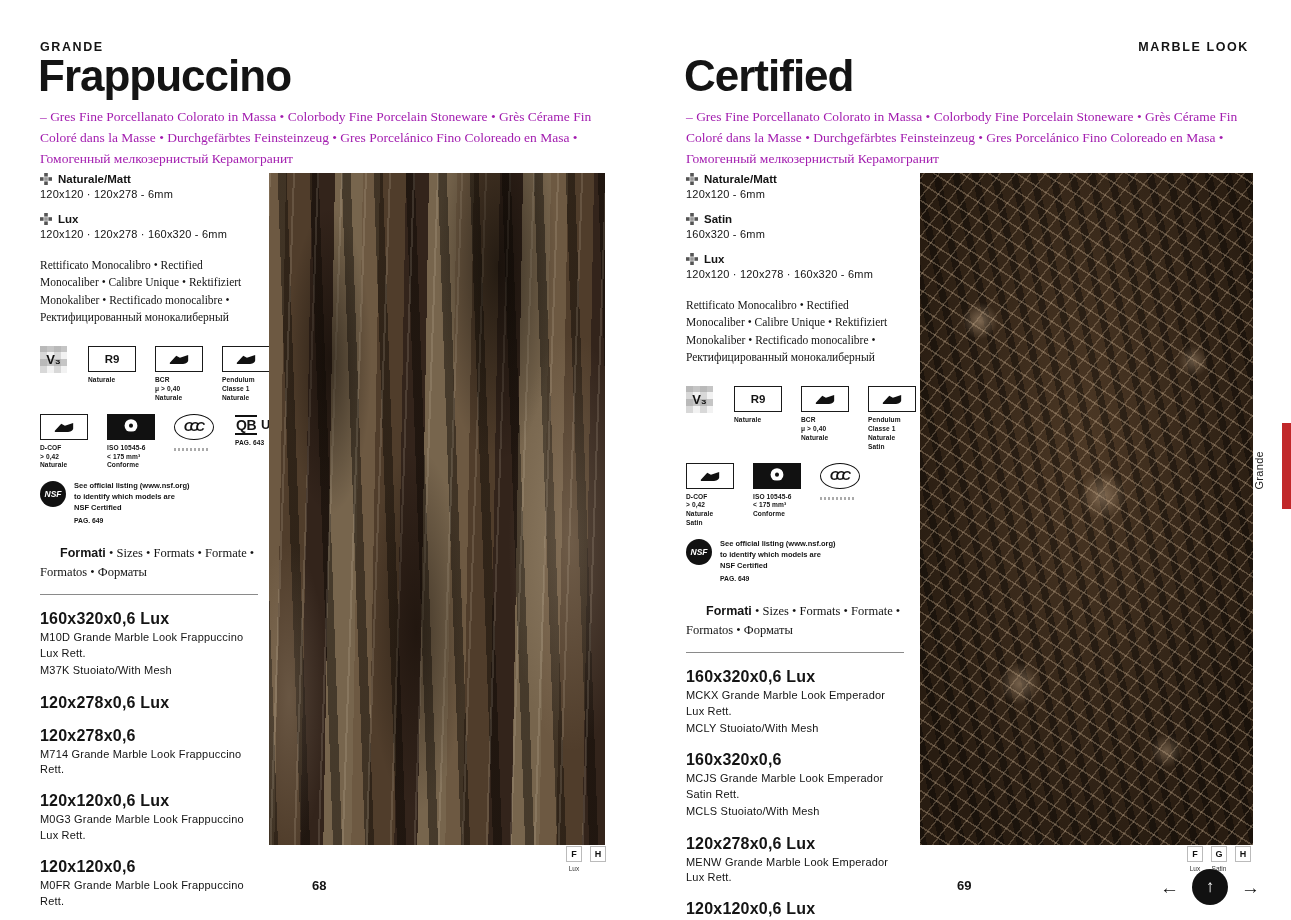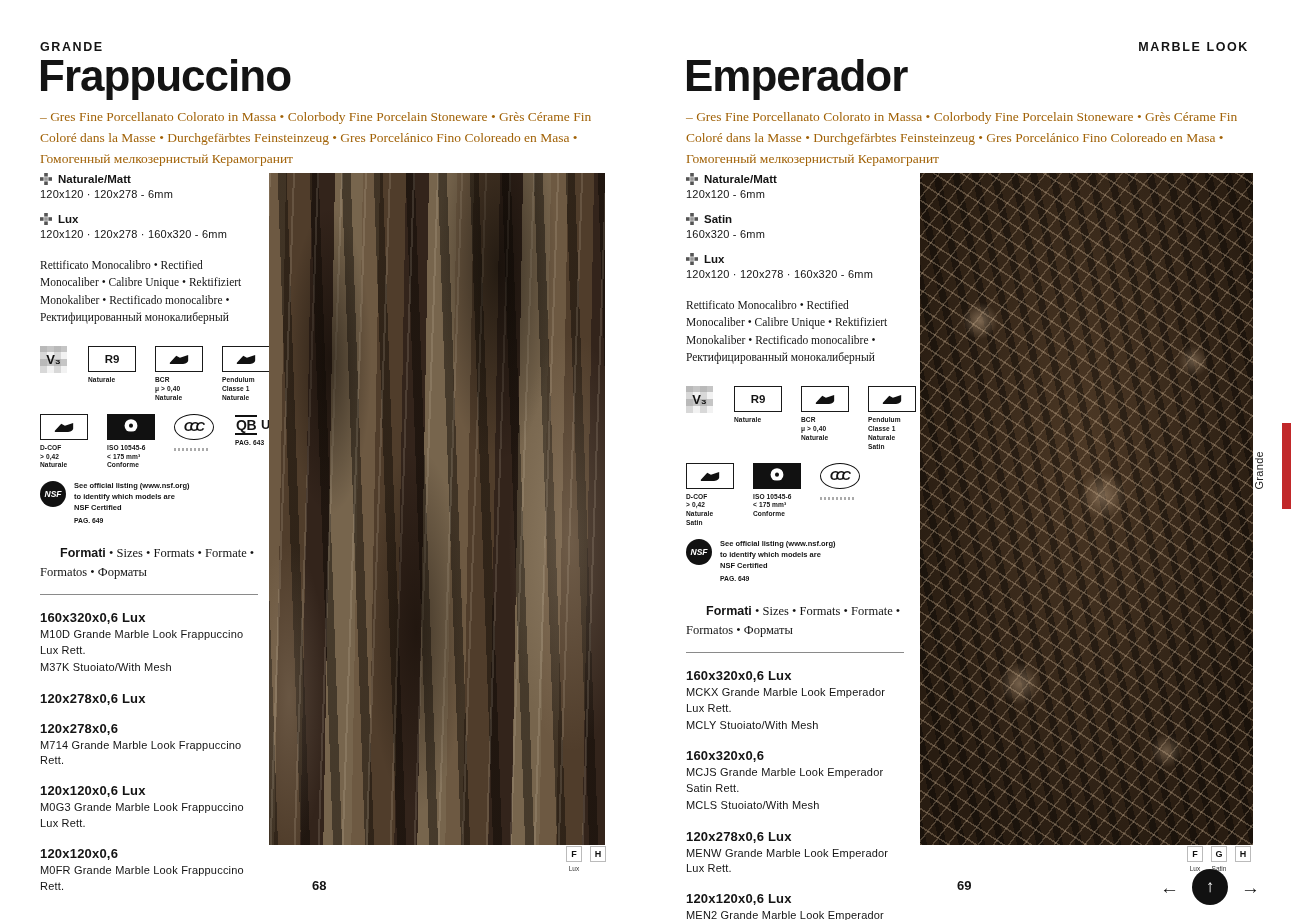--- a/index.html
+++ b/index.html
@@ -11,21 +11,21 @@
   [data-bind]:empty{display:none;}
 
   
   .eyebrow{position:absolute;top:40px;font-size:12.5px;font-weight:700;letter-spacing:1.6px;}
   .eyebrow.left{left:40px;} .eyebrow.right{right:42px;}
   .title{position:absolute;top:54px;font-size:44px;font-weight:800;letter-spacing:-1px;line-height:1;}
   .title.left{left:38px;} .title.right{left:684px;}
   .subtitle{
     position:absolute;top:107px;width:566px;
     font-family:"Liberation Serif","DejaVu Serif",serif;
-    font-size:13.5px;line-height:1.55;color:#a16207;
+    font-size:13.5px;line-height:1.55;color:#a21caf;
   }
   .subtitle.left{left:40px;} .subtitle.right{left:686px;}
 
   
   .spec-col{position:absolute;top:173px;width:218px;}
   .spec-col.left{left:40px;} .spec-col.right{left:686px;}
   .finish-item{margin-bottom:13px;}
   .finish-label{display:flex;align-items:center;gap:6px;font-size:11.5px;font-weight:700;}
   .finish-sizes{font-size:11px;margin-top:3px;letter-spacing:.2px;}
   .size-icon{flex:0 0 auto;display:block;}
@@ -77,21 +77,21 @@
   }
   .nsf-text{font-size:7.5px;font-weight:600;line-height:1.45;white-space:pre-line;}
   .nsf-page{font-size:6.8px;font-weight:800;margin-top:3px;}
 
   
   .formats-heading{margin-top:20px;font-size:12.5px;line-height:1.5;}
   .formats-heading .primary{font-weight:800;padding-left:20px;}
   .formats-heading .rest{font-family:"Liberation Serif","DejaVu Serif",serif;}
   .formats-rule{border:none;border-top:1px solid #8a8a8a;margin:13px 0 0;}
   .product{margin-top:15px;}
-  .product-size{font-size:13px;font-weight:800;letter-spacing:.2px;}
+  .product-size{font-size:16px;font-weight:800;letter-spacing:.2px;}
   .product-line{font-size:11px;line-height:1.4;margin-top:2px;letter-spacing:.2px;}
 
   
   .slab{position:absolute;top:173px;height:672px;}
   .slab.left{left:269px;width:336px;}
   .slab.right{left:920px;width:333px;}
   .marble-frappuccino{
     background-color:#463426;
     background-image:
       radial-gradient(ellipse 60px 220px at 18% 28%,rgba(12,7,3,.55),transparent 70%),
@@ -310,21 +310,21 @@
       <div class="key-box" data-bind="left_page.keys.0.key">F</div>
       <div class="key-label" data-bind="left_page.keys.0.label">Lux</div>
     </div>
     <div class="key">
       <div class="key-box" data-bind="left_page.keys.1.key">H</div>
 
     </div>
   </div>
 
   <div class="eyebrow right" data-bind="right_page.eyebrow">MARBLE LOOK</div>
-  <h1 class="title right" style="margin:0" data-bind="right_page.title">Emperador</h1>
+  <h1 class="title right" style="margin:0" data-bind="right_page.title">Certified</h1>
   <p class="subtitle right" style="margin:0" data-bind="right_page.subtitle">– Gres Fine Porcellanato Colorato in Massa • Colorbody Fine Porcelain Stoneware • Grès Cérame Fin Coloré dans la Masse • Durchgefärbtes Feinsteinzeug • Gres Porcelánico Fino Coloreado en Masa • Гомогенный мелкозернистый Керамогранит</p>
 
   <div class="spec-col right">
     <div class="finish-item">
       <div class="finish-label">
         <svg class="size-icon" width="12" height="12" viewBox="0 0 12 12">
             <rect x="4.2" y="0" width="3.6" height="3.6" fill="#555"></rect>
             <rect x="0" y="4.2" width="3.6" height="3.6" fill="#555"></rect>
             <rect x="4.2" y="4.2" width="3.6" height="3.6" fill="#999"></rect>
             <rect x="8.4" y="4.2" width="3.6" height="3.6" fill="#555"></rect>

